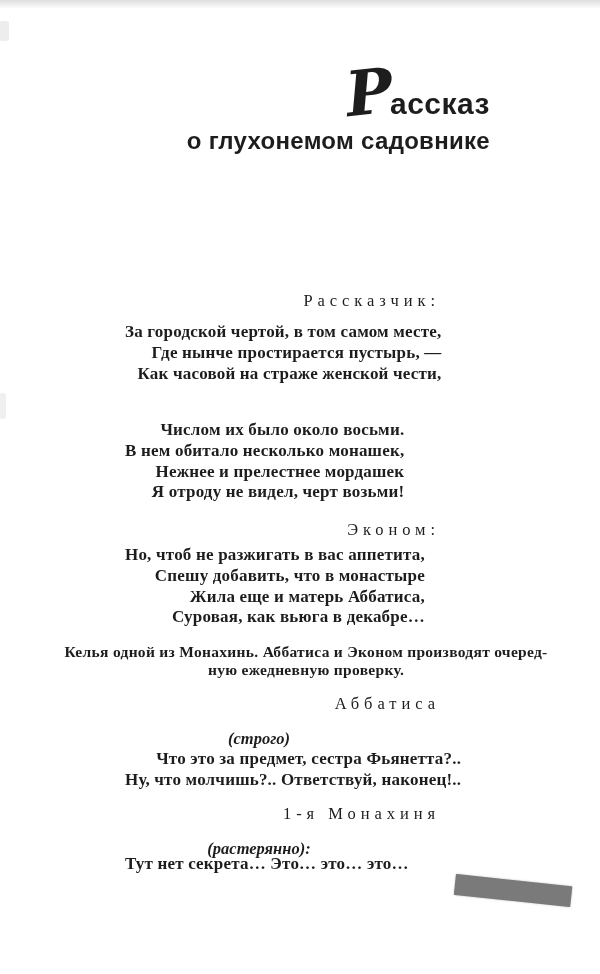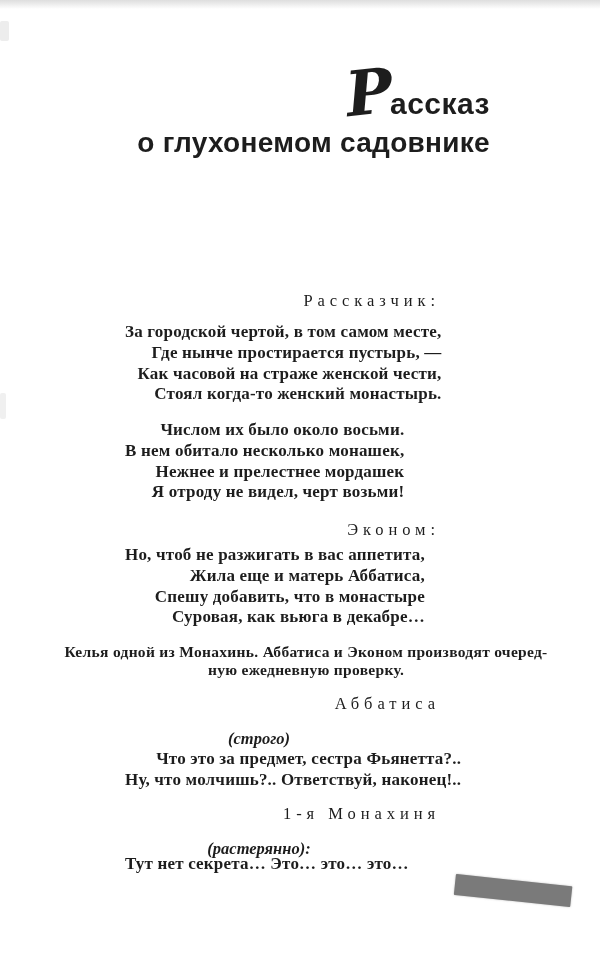--- a/index.html
+++ b/index.html
@@ -41,21 +41,21 @@
   }
   .title-rest{
     font-family:"Liberation Sans", sans-serif;
     font-weight:bold;
     font-size:30px;
     letter-spacing:0.5px;
   }
   .title-line2{
     font-family:"Liberation Sans", sans-serif;
     font-weight:bold;
-    font-size:28px;
+    font-size:24px;
     line-height:1;
     margin-top:8px;
     letter-spacing:0.3px;
     white-space:nowrap;
   }
 
   
   .heading{
     position:absolute;left:78px;width:362px;
     text-align:right;
@@ -117,36 +117,35 @@
     </div>
     <div class="title-line2">о глухонемом садовнике</div>
   </header>
 
   <div class="heading" style="top:291px">Рассказчик:</div>
 
   <div class="verse" style="top:322px">
     <div>За городской чертой, в том самом месте,</div>
     <div>Где нынче простирается пустырь, —</div>
     <div>Как часовой на страже женской чести,</div>
-    <div>Стоял когда-то женский монастырь.</div>
   </div>
 
   <div class="verse" style="top:420px">
     <div>Числом их было около восьми.</div>
     <div>В нем обитало несколько монашек,</div>
     <div>Нежнее и прелестнее мордашек</div>
     <div>Я отроду не видел, черт возьми!</div>
   </div>
 
   <div class="heading" style="top:520px">Эконом:</div>
 
   <div class="verse" style="top:545px">
     <div>Но, чтоб не разжигать в вас аппетита,</div>
+    <div>Спешу добавить, что в монастыре</div>
     <div>Жила еще и матерь Аббатиса,</div>
-    <div>Спешу добавить, что в монастыре</div>
     <div>Суровая, как вьюга в декабре…</div>
   </div>
 
   <div class="stage" style="top:643px">
     <div>Келья одной из Монахинь. Аббатиса и Эконом производят очеред-</div>
     <div>ную ежедневную проверку.</div>
   </div>
 
   <div class="heading" style="top:694px">Аббатиса</div>
   <div class="cue" style="top:713px">(строго)</div>

